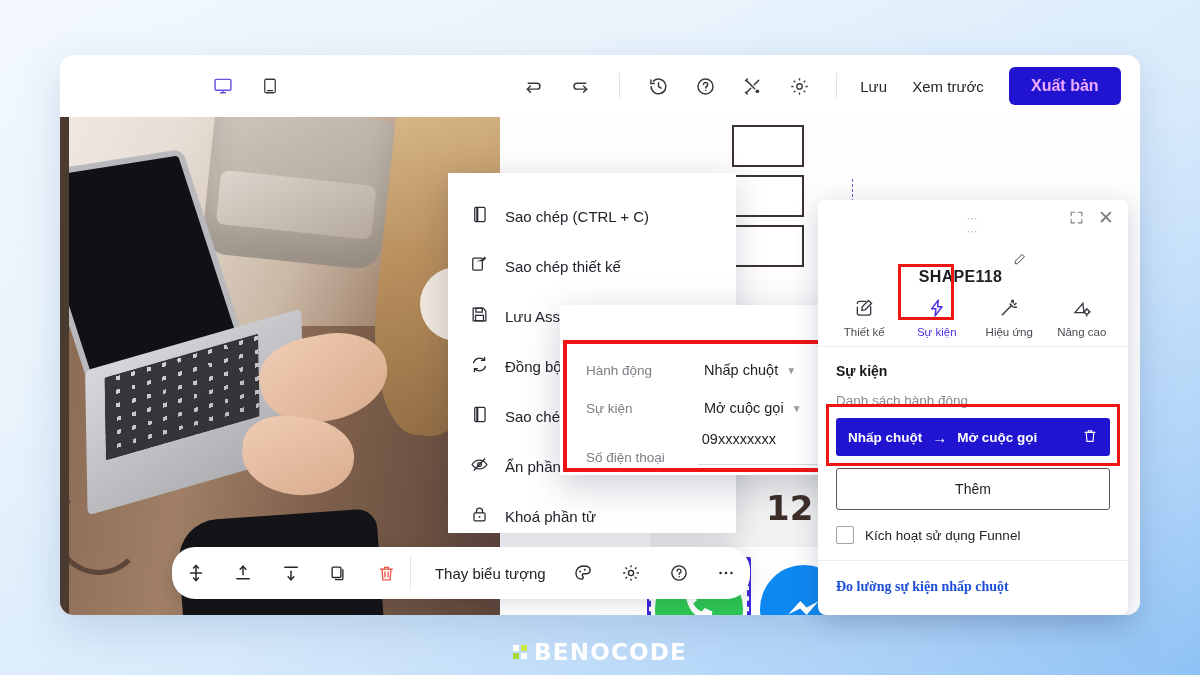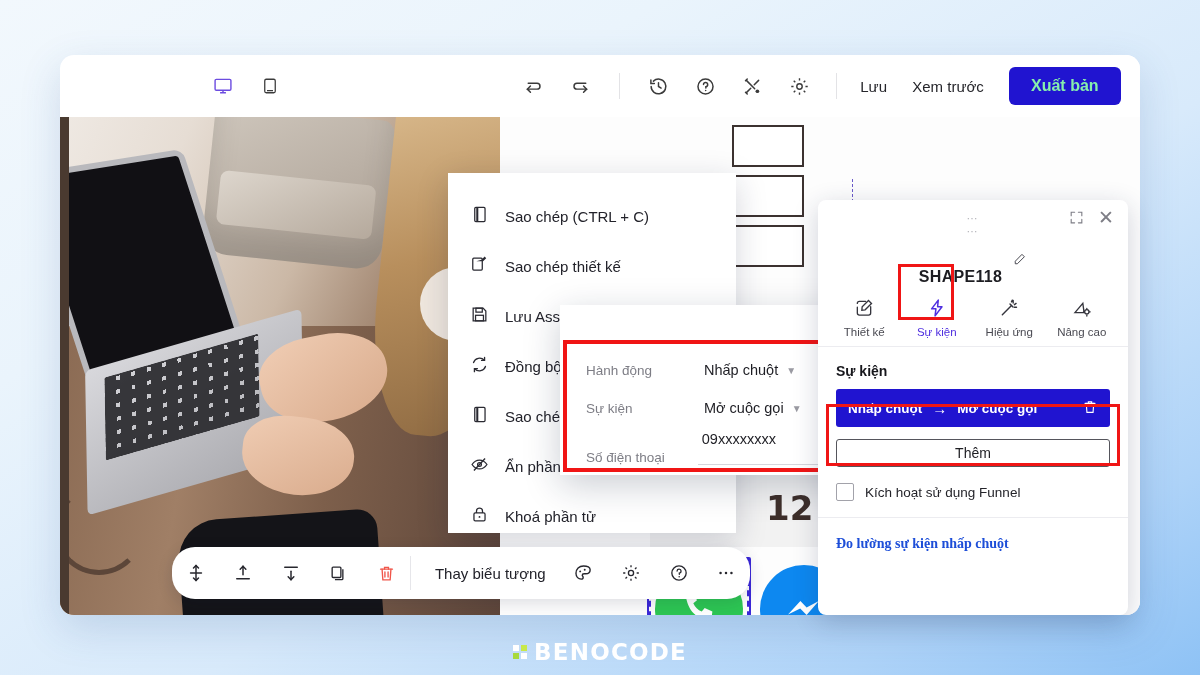--- a/index.html
+++ b/index.html
@@ -30,21 +30,21 @@
   .tb-icon {
     width: 34px; height: 34px; display:flex; align-items:center; justify-content:center;
     color:#3b3b3b; cursor:pointer;
   }
   .tb-icon.accent { color:#6c4ce0; }
   .tb-divider { width:1px; height:26px; background:#e3e3e6; }
   .tb-text {
     font-size:15px; color:#26262b; cursor:pointer; white-space:nowrap;
   }
   #publish-btn {
-    background:#2014d0; color:#86efac; font-size:16px; font-weight:600;
+    background:#2014d0; color:#f0abfc; font-size:16px; font-weight:600;
     border-radius:6px; padding:10px 22px; cursor:pointer; white-space:nowrap;
   }
 
   
   #canvas-area {
     position:absolute; left:0; top:62px; width:1080px; height:498px;
     background:#fbfbfb; overflow:hidden;
   }
 
   
@@ -194,21 +194,21 @@
     height:38px; display:flex; align-items:center; padding:0 12px; gap:10px;
     font-size:13.5px; font-weight:600; cursor:pointer;
   }
   #action-chip .chip-arrow { font-size:15px; font-weight:400; }
   #action-chip .chip-del { margin-left:auto; cursor:pointer; }
   #chip-ring {
     position:absolute; left:8px; top:204px; width:294px; height:62px;
     border:3px solid #f01515; pointer-events:none;
   }
   #add-btn {
-    margin-top:12px; height:28px; border:1px solid #55555c; border-radius:3px;
+    margin-top:12px; height:42px; border:1px solid #55555c; border-radius:3px;
     display:flex; align-items:center; justify-content:center;
     font-size:14px; color:#1e1e23; cursor:pointer;text-align:center;
   }
   #funnel-row { display:flex; align-items:center; gap:11px; margin-top:16px; padding-bottom:16px; }
   #funnel-box { width:18px; height:18px; border:1px solid #a2a2aa; border-radius:2px; cursor:pointer; }
   #funnel-lbl { font-size:13.5px; color:#24242a; }
   #rp-divider { height:1px; background:#ececf0; margin:0 -18px; }
   #measure-h { font-size:14px; font-weight:700; color:#1d4ed8; padding:18px 0 10px;font-family:Liberation Serif, serif; }
 
   
@@ -663,20 +663,21 @@
           <path d="M17.8 12.6v1M17.8 20.6v1M21.8 16.6h-1M14.8 16.6h-1"></path>
         </svg>
       </span>
       <span class="rp-tab-lbl">Nâng cao</span>
     </div>
   </div>
   <div id="tab-event-ring"></div>
 
   <div id="rp-body">
     <div class="rp-h">Sự kiện</div>
+    <div class="rp-sub">Danh sách hành động</div>
 
     <div id="action-chip">
       <span>Nhấp chuột</span>
       <span class="chip-arrow">→</span>
       <span>Mở cuộc gọi</span>
       <span class="chip-del">
         <svg width="16" height="16" viewBox="0 0 24 24" fill="none" stroke="currentColor" stroke-width="1.7" stroke-linecap="round">
           <path d="M4.5 6.5h15"></path>
             <path d="M9.5 6.5V4.3h5v2.2"></path>
             <path d="M6.4 6.5 7.4 20h9.2l1-13.5"></path>

